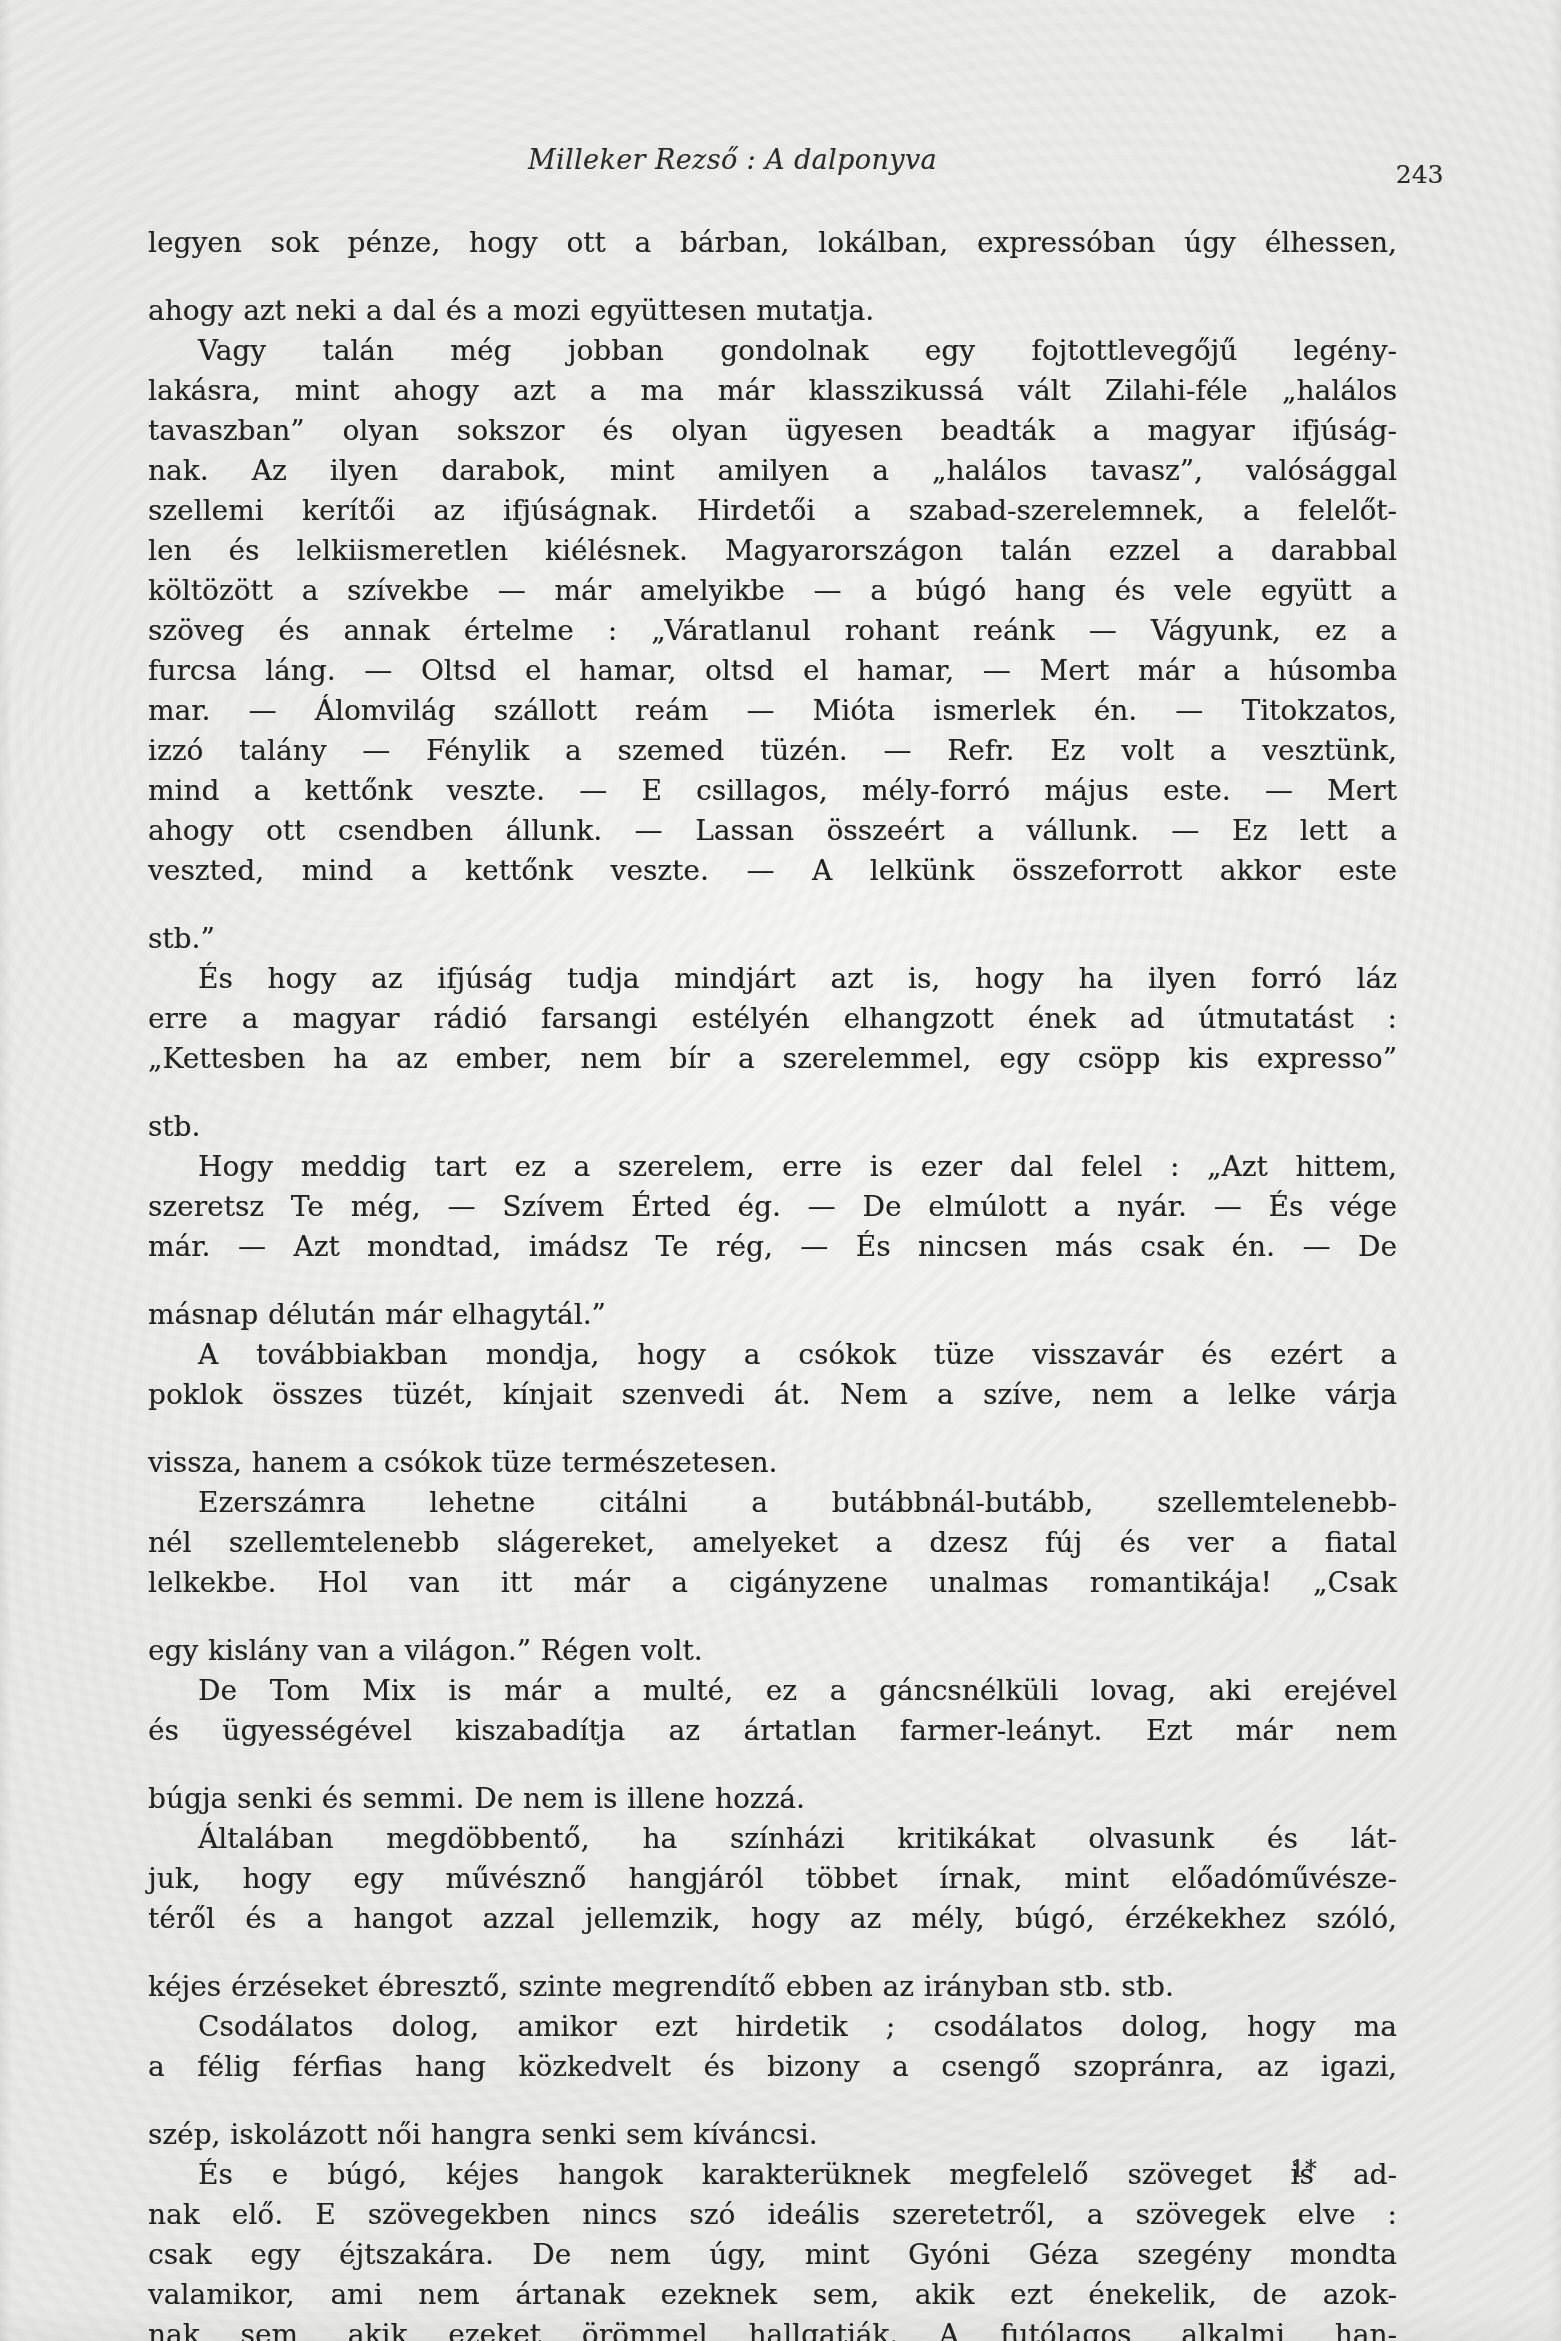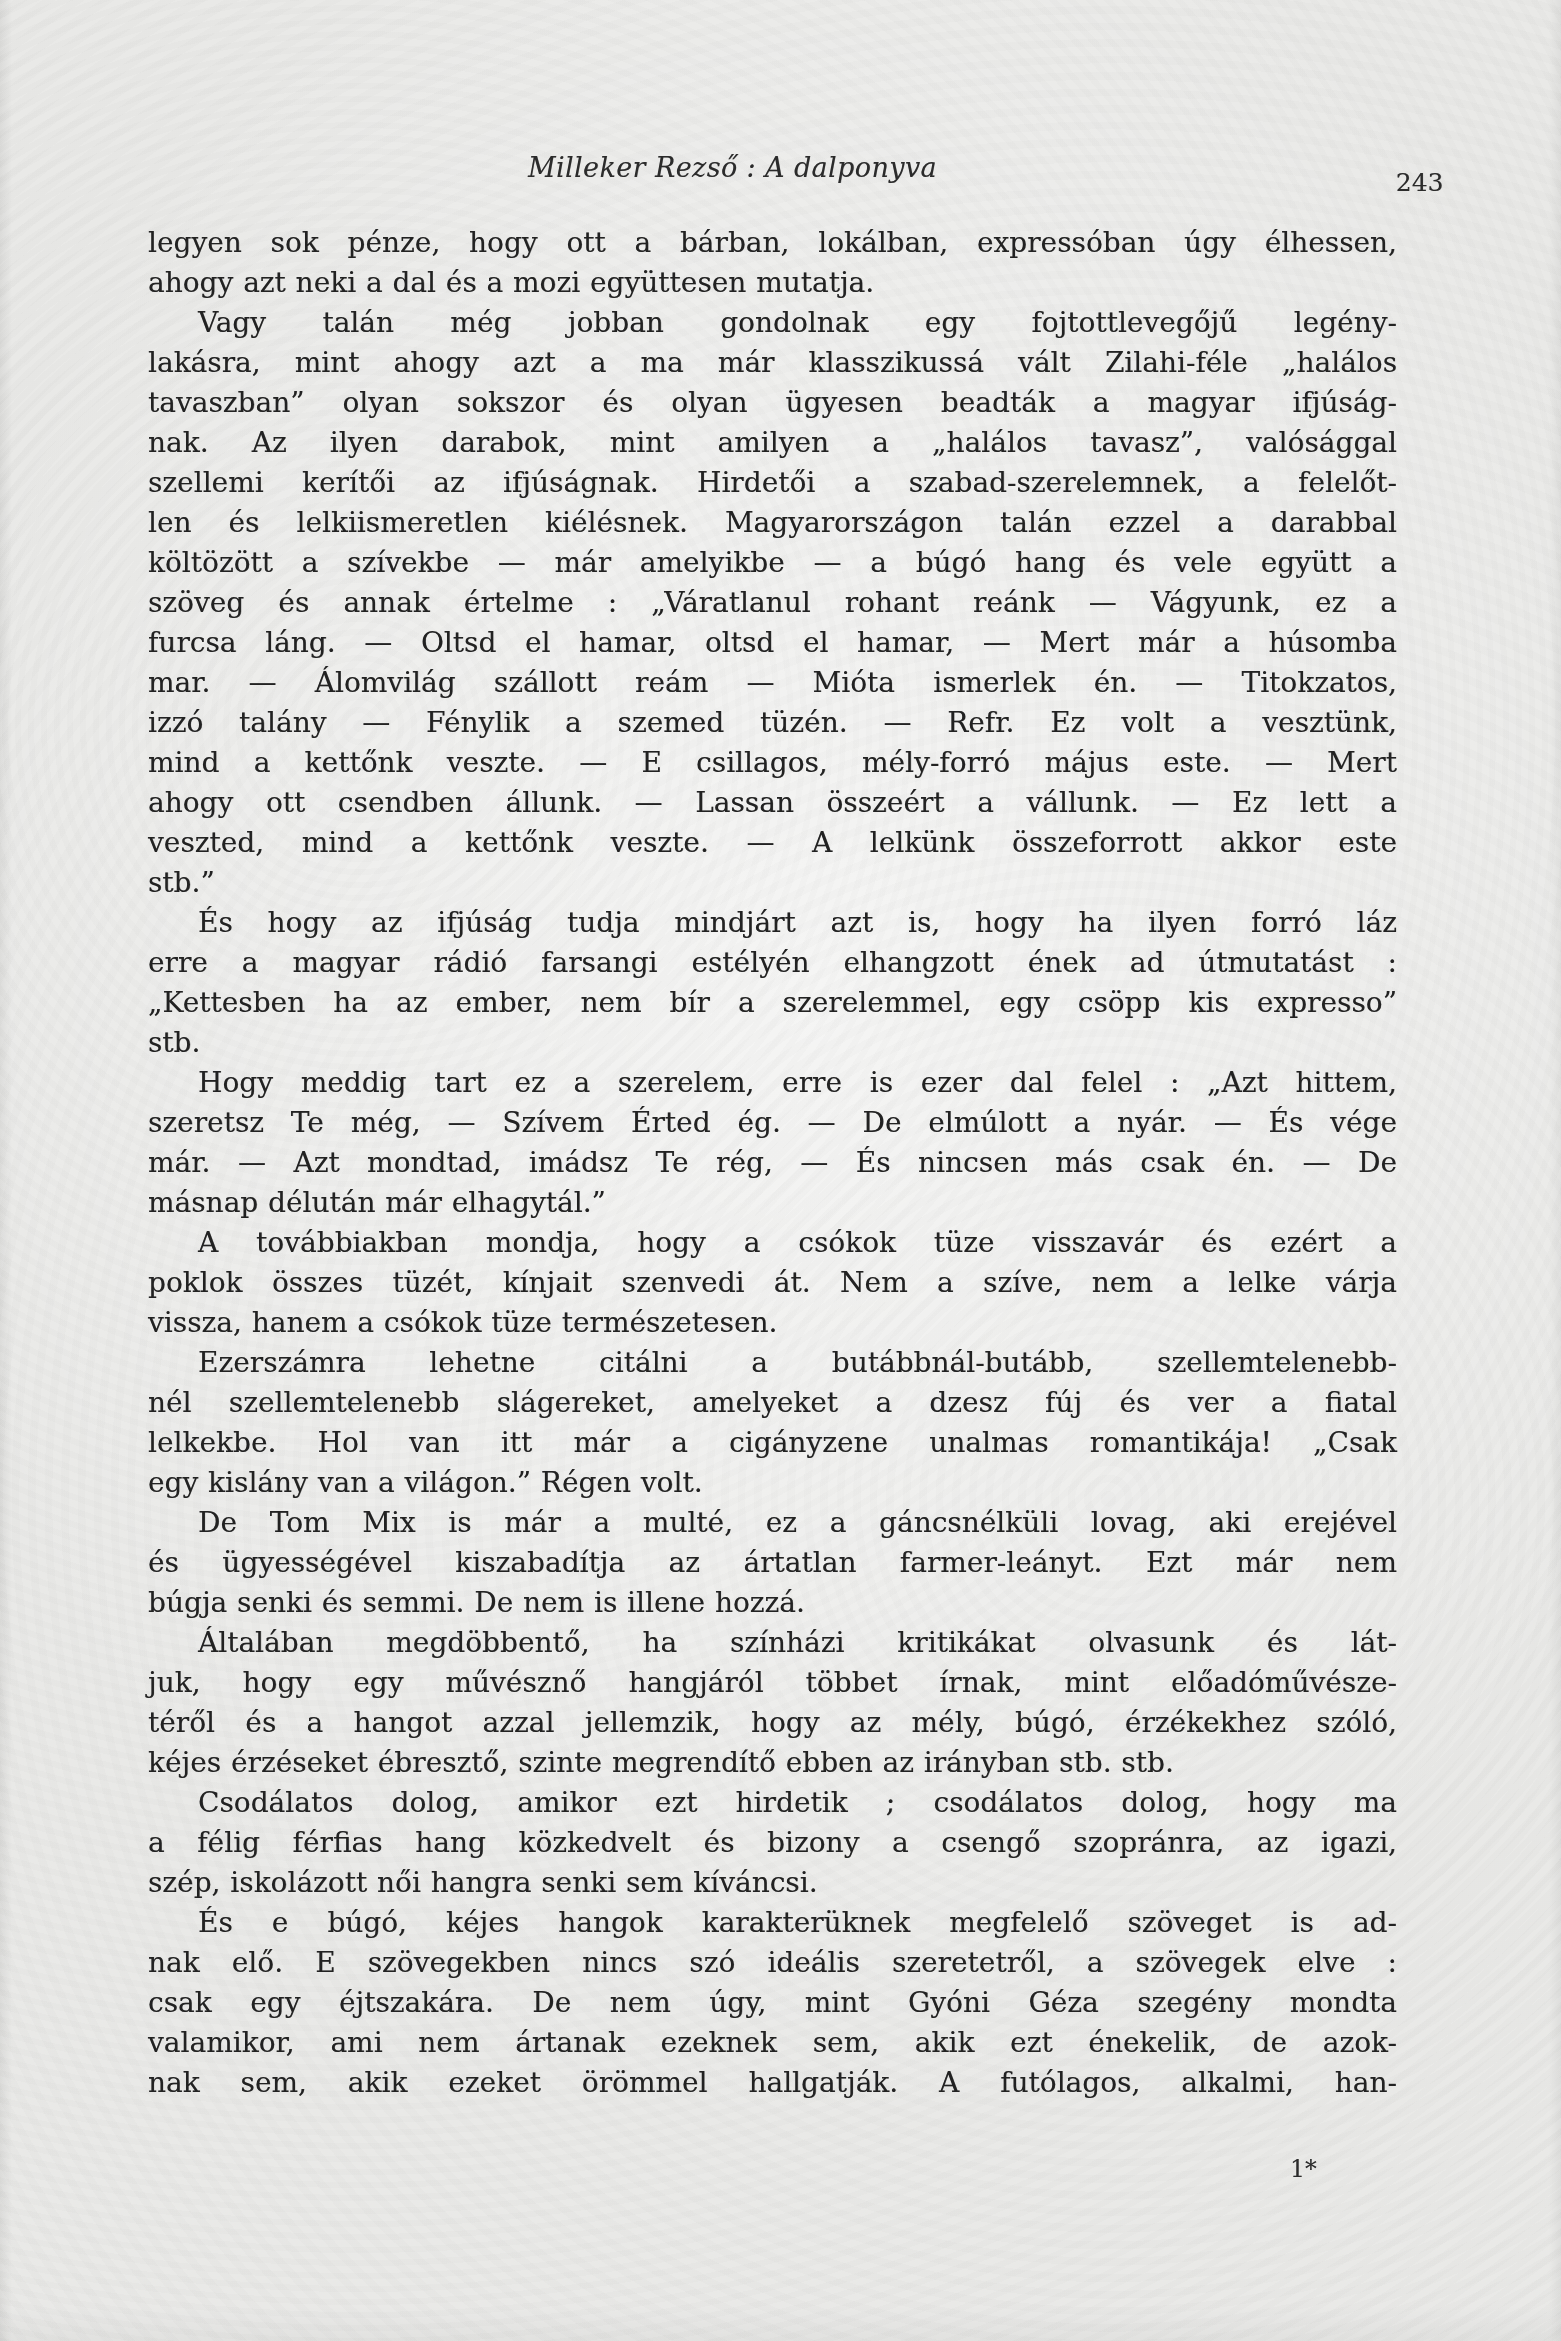--- a/index.html
+++ b/index.html
@@ -32,21 +32,20 @@
       repeating-radial-gradient(circle at 23% 31%, rgba(0,0,0,0.012) 0 6px, rgba(255,255,255,0.015) 6px 13px),
       repeating-radial-gradient(circle at 71% 64%, rgba(0,0,0,0.012) 0 7.8px, rgba(255,255,255,0.012) 7.8px 16.5px);
     pointer-events: none;
   }
   .running-head {
     position: absolute;
     top: 144px;
     left: 165px;
     width: 1249px;
     height: 38px;
-    margin-top: 8px;
   }
   .head-title {
     display: block;
     text-align: center;
     transform: translateX(-57px);
     font-style: italic;
     font-size: 27px;
     letter-spacing: 0.4px;
     color: #2b2b2b;
     text-shadow: 0.3px 0.3px 0.5px rgba(40,40,40,0.35);
@@ -72,20 +71,21 @@
   .line {
     height: 40px;
     text-align: justify;
     text-align-last: justify;
     word-spacing: 0.9px;
   }
   .line.indent { text-indent: 50px; }
   .line.end {
     text-align: left;
     text-align-last: left;
+    margin-top: 28px;
   }
   .footer-mark {
     position: absolute;
     left: 1290px;
     top: 2155px;
     font-size: 23.4px;
     color: #2b2b2b;
     text-shadow: 0.3px 0.3px 0.4px rgba(40,40,40,0.35);
   }
 </style>

